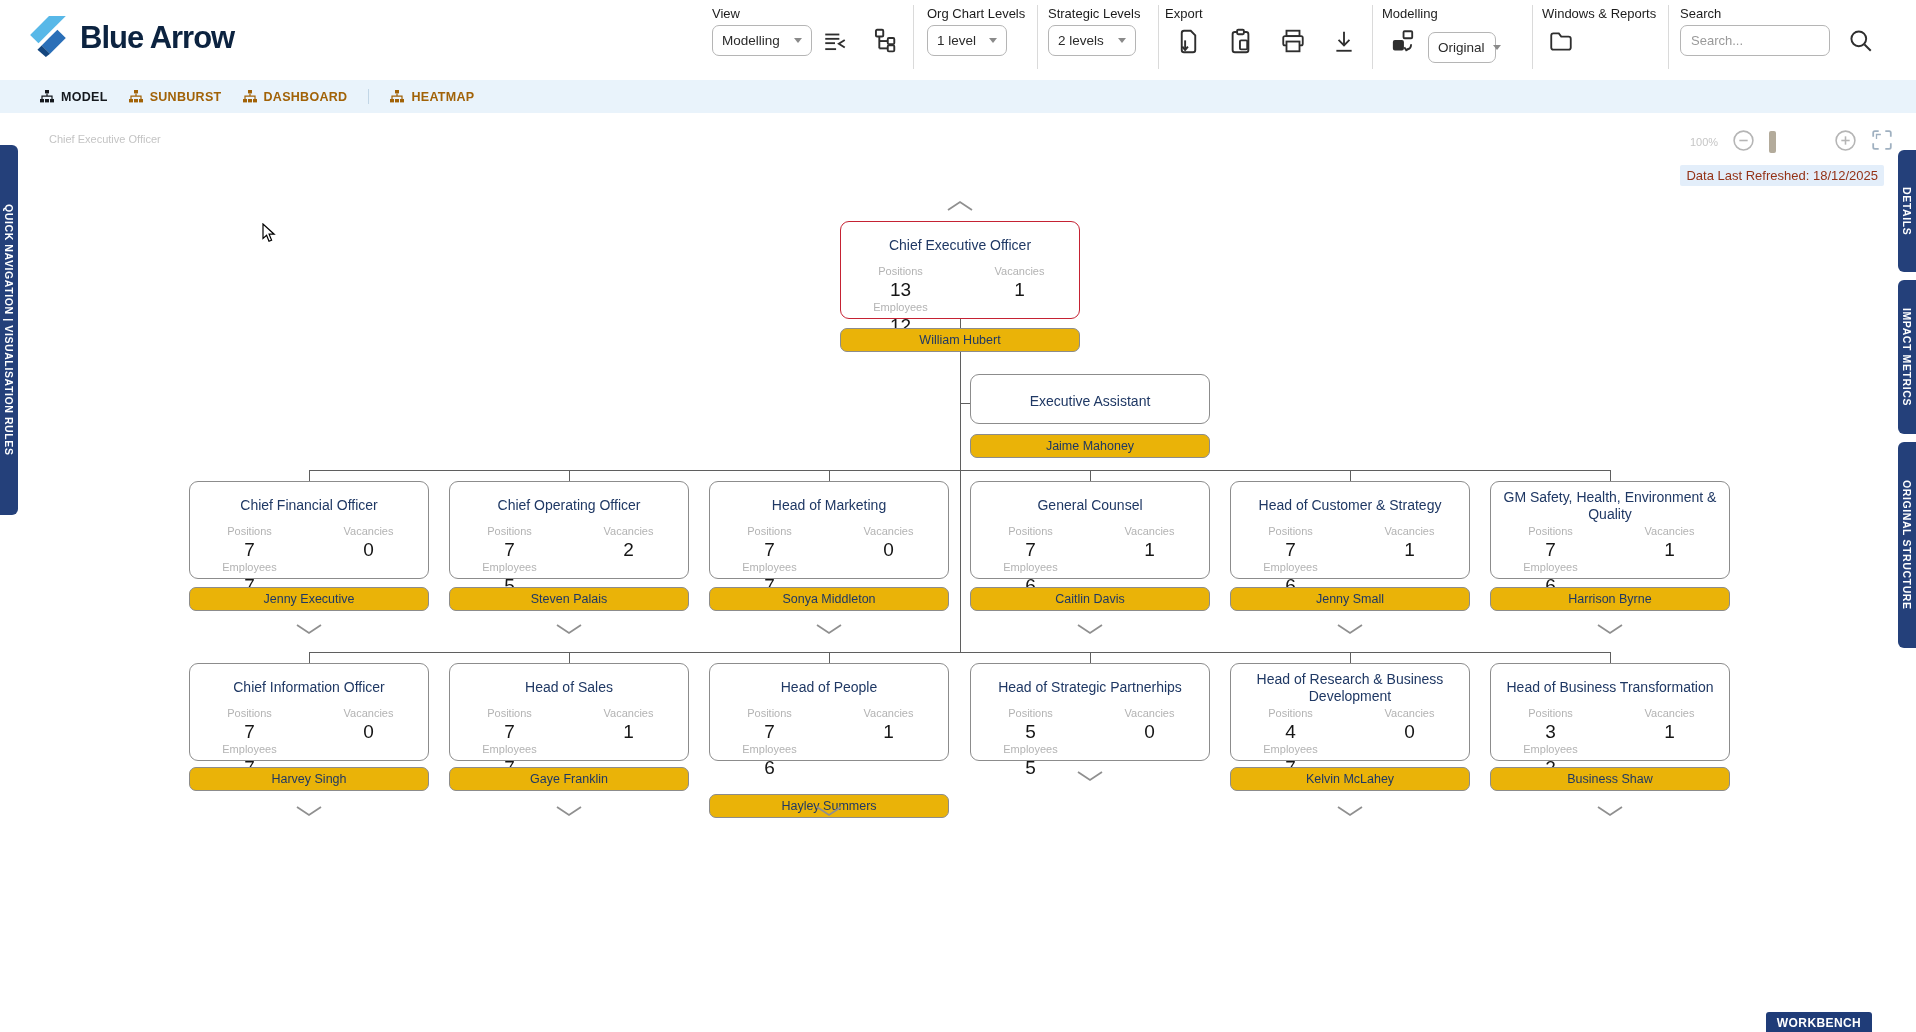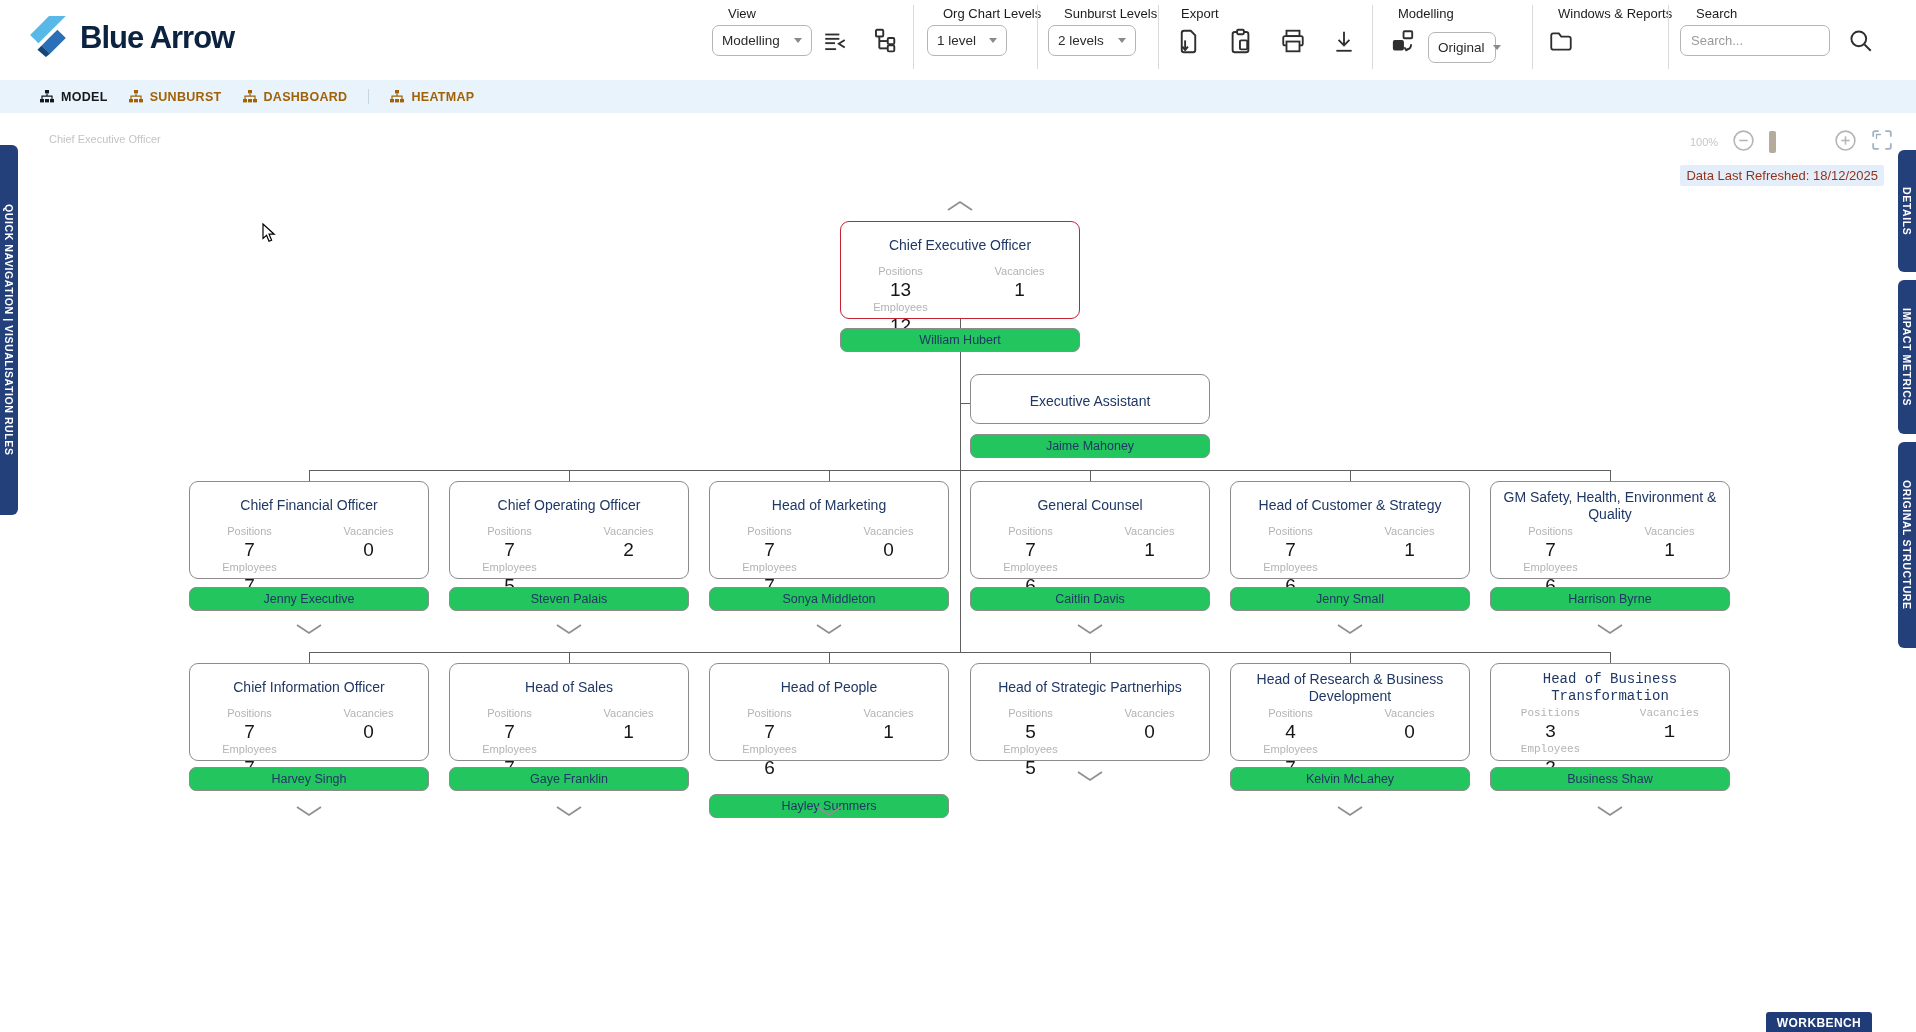--- a/index.html
+++ b/index.html
@@ -3,21 +3,21 @@
 <meta charset="utf-8">
 <style>
   html,body{margin:0;padding:0;background:#fff;}
   *{box-sizing:border-box;}
   body{font-family:"Liberation Sans","DejaVu Sans",sans-serif;width:1916px;height:1032px;overflow:hidden;position:relative;color:#1c1c1c;}
 
   
   #header{position:absolute;left:0;top:0;width:1916px;height:80px;background:#fff;z-index:5;}
   .logo{position:absolute;left:28px;top:14px;display:flex;align-items:center;gap:10px;}
   .logo-text{font-size:31px;font-weight:bold;color:#0c2340;letter-spacing:-1px;}
-  .hsec-label{position:absolute;top:6px;font-size:13px;color:#1c1c1c;margin-left:16px;}
+  .hsec-label{position:absolute;top:6px;font-size:13px;color:#1c1c1c;}
   .hdiv{position:absolute;top:5px;height:64px;width:1px;background:#dadada;}
   .dd{position:absolute;height:31px;border:1px solid #b5b5b5;border-radius:7px;display:flex;align-items:center;justify-content:space-between;padding:0 9px;font-size:13.5px;color:#2b2b2b;cursor:pointer;background:#fff;}
   .caret{width:0;height:0;border-left:4.5px solid transparent;border-right:4.5px solid transparent;border-top:5px solid #8a8a8a;margin-left:8px;}
   .hicon{position:absolute;color:#2e2e2e;cursor:pointer;}
   .hicon svg{display:block;}
   #search-box{position:absolute;left:1648px;top:25px;width:150px;height:31px;border:1px solid #b5b5b5;border-radius:7px;padding:0 10px;font-size:13px;color:#444;font-family:"Liberation Sans",sans-serif;outline:none;}
   #search-box::placeholder{color:#9a9a9a;}
 
   
   #tabbar{position:absolute;left:0;top:80px;width:1916px;height:33px;background:#e9f3fb;display:flex;align-items:center;padding-left:40px;gap:21px;z-index:5;}
@@ -45,21 +45,21 @@
   
   #chart{position:absolute;left:0;top:0;width:1916px;height:919px;}
   .cline{position:absolute;background:#5f5f5f;}
   .node{position:absolute;width:240px;height:98px;background:#fff;border:1px solid #8c8c8c;border-radius:9px;cursor:pointer;z-index:2;}
   .node.selected{border:1.5px solid #c52233;}
   .node-title{color:#1f3864;font-size:14px;text-align:center;display:flex;align-items:center;justify-content:center;min-height:42px;padding:5px 12px 0;line-height:17px;}
   .stats{display:grid;grid-template-columns:1fr 1fr;margin-top:1px;}
   .stat{text-align:center;}
   .stat-lbl{color:#b3b3b3;font-size:11px;}
   .stat-num{color:#161616;font-size:19px;margin-top:2px;}
-  .namebar{position:absolute;width:240px;height:24px;background:#22c55e;border:1px solid #8c8c8c;border-radius:7px;color:#1f3864;font-size:12.5px;display:flex;align-items:center;justify-content:center;cursor:pointer;z-index:2;}
+  .namebar{position:absolute;width:240px;height:24px;background:#eab308;border:1px solid #8c8c8c;border-radius:7px;color:#1f3864;font-size:12.5px;display:flex;align-items:center;justify-content:center;cursor:pointer;z-index:2;}
   .chev{position:absolute;width:28px;height:12px;color:#8f8f8f;cursor:pointer;z-index:2;}
   .chev svg{display:block;}
   #cursor{position:absolute;left:262px;top:110px;z-index:9;pointer-events:none;}
 </style>
 </head>
 <body>
 
 <div id="header">
   <div class="logo">
     <span>
@@ -98,21 +98,21 @@
   </div>
   <div class="hdiv" style="left:913px"></div>
 
   <div class="hsec-label" style="left:927px">Org Chart Levels</div>
   <div class="dd" style="left:927px;top:25px;width:80px">
     <span>1 level</span>
     <span class="caret"></span>
   </div>
   <div class="hdiv" style="left:1037px"></div>
 
-  <div class="hsec-label" style="left:1048px">Sunburst Levels</div>
+  <div class="hsec-label" style="left:1048px">Strategic Levels</div>
   <div class="dd" style="left:1048px;top:25px;width:88px">
     <span>2 levels</span>
     <span class="caret"></span>
   </div>
   <div class="hdiv" style="left:1158px"></div>
 
   <div class="hsec-label" style="left:1165px">Export</div>
   <div class="hicon" style="left:1176px;top:28px">
     <svg width="25" height="27" viewBox="0 0 22 24" fill="none" stroke="currentColor" stroke-width="1.7">
       <path d="M13 2.5 H7 a2 2 0 0 0 -2 2 v15 a2 2 0 0 0 2 2 h8 a2 2 0 0 0 2 -2 V6.5 z"></path>
@@ -551,21 +551,21 @@
             <div class="stat-num">7</div>
           </div>
         </div>
       </div>
       <div class="namebar" style="left: 1230px; top: 654px;">Kelvin McLahey</div>
       <div class="chev" style="left: 1336px; top: 692px;">
         <svg width="28" height="12" viewBox="0 0 28 12">
           <polyline points="2,2 14,10 26,2" fill="none" stroke="currentColor" stroke-width="1.8"></polyline>
         </svg>
       </div>
-      <div class="node" style="left: 1490px; top: 550px; font-family: Liberation Mono, monospace;">
+      <div class="node" style="left: 1490px; top: 550px;">
         <div class="node-title">Head of Business Transformation</div>
         <div class="stats">
           <div class="stat">
             <div class="stat-lbl">Positions</div>
             <div class="stat-num">3</div>
           </div>
           <div class="stat">
             <div class="stat-lbl">Vacancies</div>
             <div class="stat-num">1</div>
           </div>

